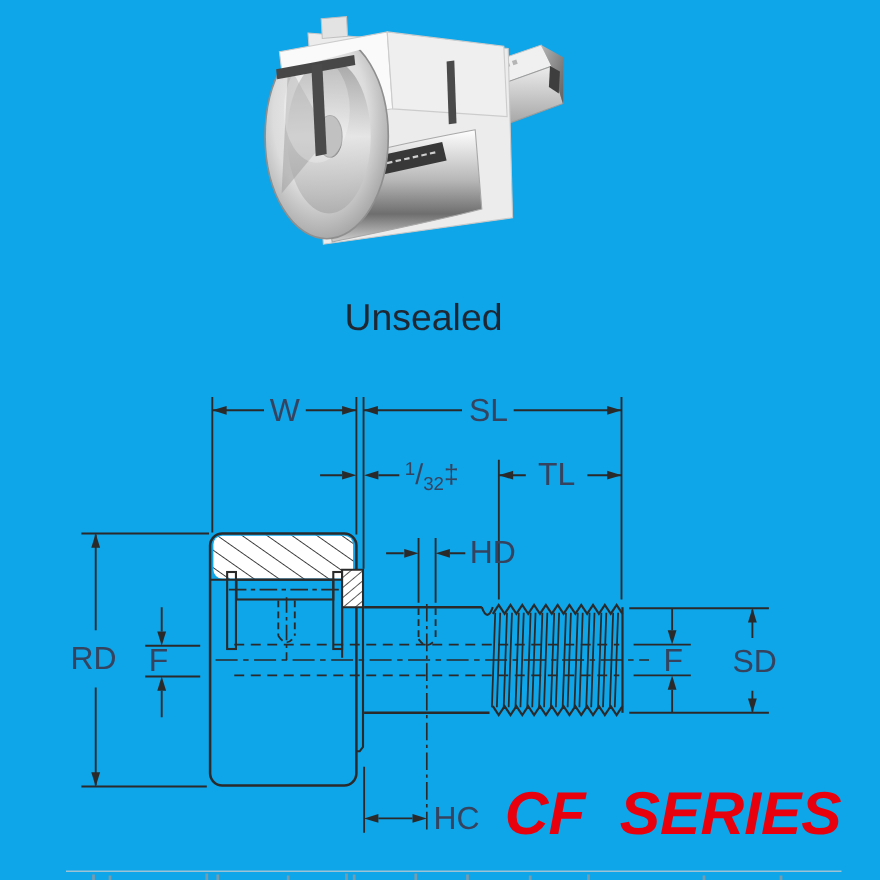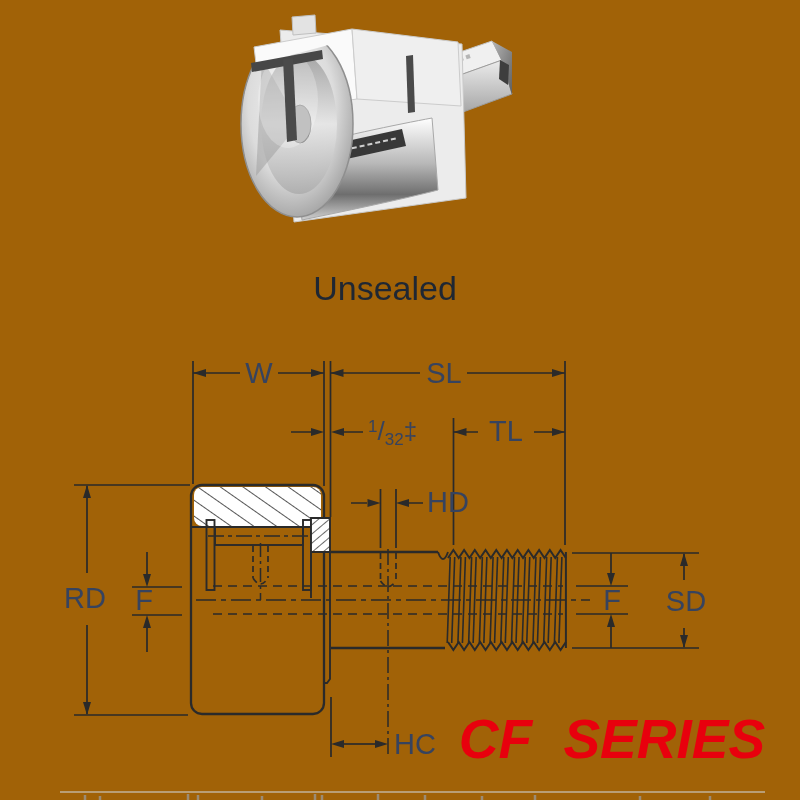--- a/index.html
+++ b/index.html
@@ -1,16 +1,16 @@
 <!DOCTYPE html>
 <html><head>
 <meta charset="utf-8">
 <style>
   html,body{margin:0;padding:0;background:#ffffff;}
-  .canvas{position:relative;width:800px;height:800px;background:#a16207;overflow:hidden;
+  .canvas{position:relative;width:800px;height:800px;background:#0ea5e9;overflow:hidden;
           font-family:"Liberation Sans", sans-serif;}
   svg{position:absolute;left:0;top:0;}
   .dim-label{font-family:"Liberation Sans", sans-serif;font-size:29px;fill:#36435f;}
   .frac{font-family:"Liberation Sans", sans-serif;fill:#36435f;}
   .unsealed{font-family:"Liberation Sans", sans-serif;font-size:34px;fill:#1f2733;}
   .series{font-family:"Liberation Sans", sans-serif;font-size:55px;font-weight:bold;
           font-style:italic;fill:#e8000d;word-spacing:16px;}
   .ln{stroke:#2a2a2a;fill:none;}
   .thick{stroke-width:2.3;}
   .med{stroke-width:1.9;}

